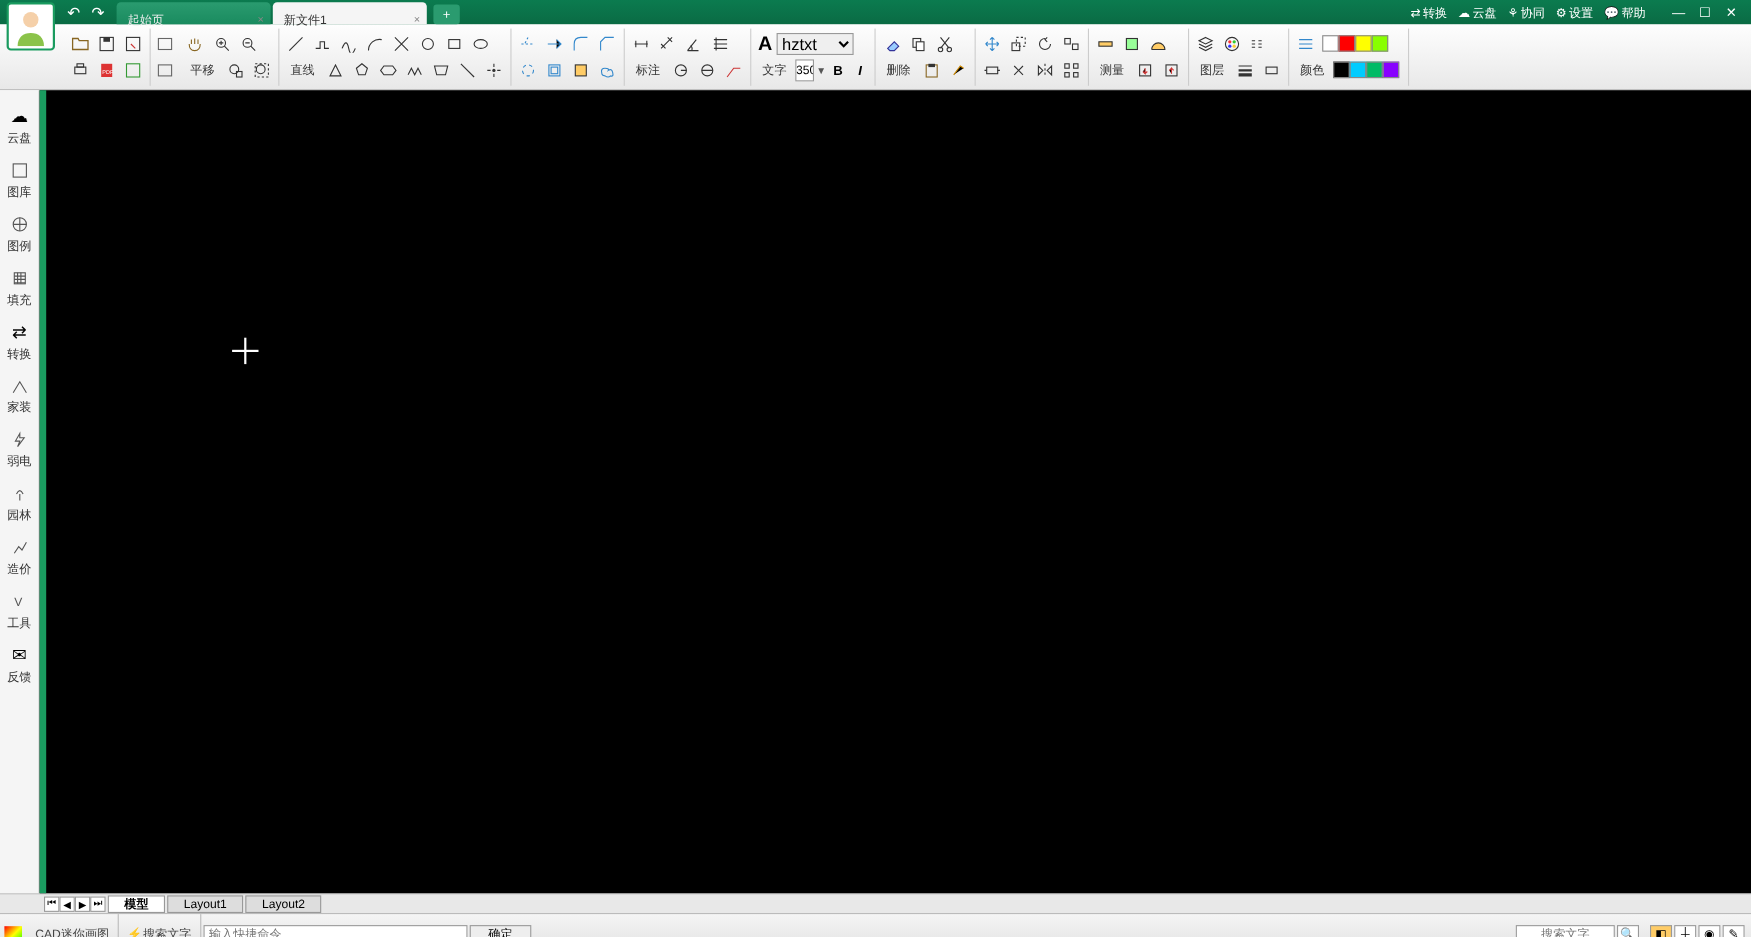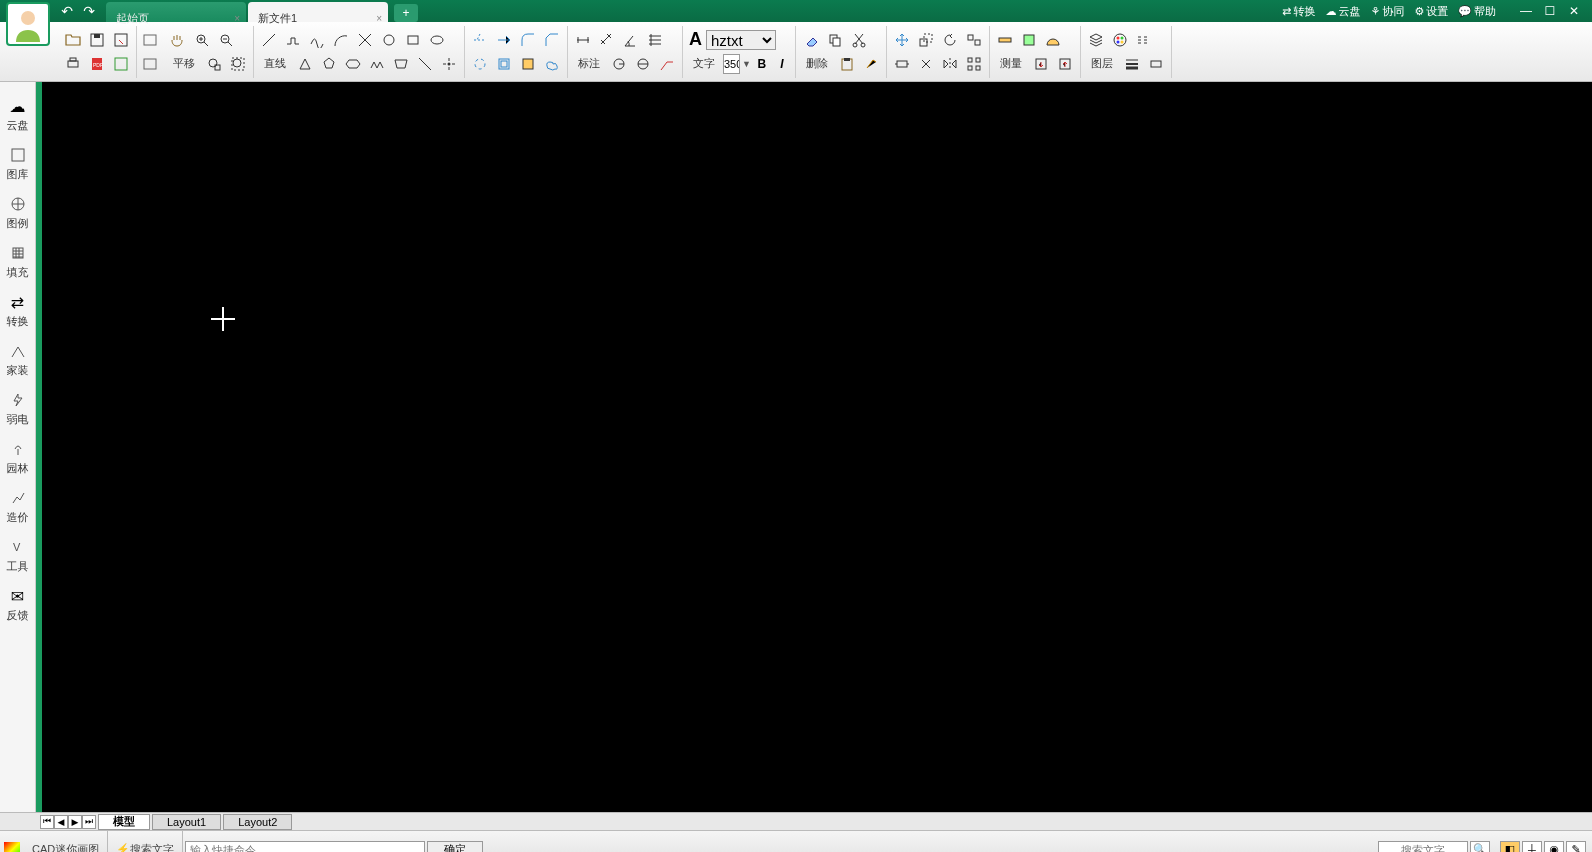--- a/index.html
+++ b/index.html
@@ -585,20 +585,48 @@
           </svg>
         </div>
       <div class="ribbon-btn">
           <svg width="16" height="16">
             <rect x="3" y="5" width="10" height="6" fill="none" stroke="#333"></rect>
           </svg>
         </div>
     </div>
   </div>
 
+  <div class="ribbon-group">
+    <div class="ribbon-row">
+      <div class="ribbon-btn">
+          <svg width="16" height="16">
+            <path d="M2 4h12M2 8h12M2 12h12" stroke="#38c"></path>
+          </svg>
+        </div>
+      <div class="ribbon-vertical" style="height:auto">
+        <div class="color-swatches">
+          <div class="color-sw" style="background:#fff"></div>
+          <div class="color-sw" style="background:#f00"></div>
+          <div class="color-sw" style="background:#ff0"></div>
+          <div class="color-sw" style="background:#8f0"></div>
+        </div>
+      </div>
+    </div>
+    <div class="ribbon-row">
+      <div class="ribbon-vertical">
+          <span class="ribbon-label">颜色</span>
+        </div>
+      <div class="color-swatches">
+        <div class="color-sw" style="background:#000"></div>
+        <div class="color-sw" style="background:#0cf"></div>
+        <div class="color-sw" style="background:#0b6"></div>
+        <div class="color-sw" style="background:#80f"></div>
+      </div>
+    </div>
+  </div>
 </div>
 
 <div class="workspace">
   <div class="sidebar">
     <div class="sidebar-item">
         <div class="sidebar-icon">☁</div>
         <div class="sidebar-label">云盘</div>
       </div>
     <div class="sidebar-item">
         <div class="sidebar-icon">

